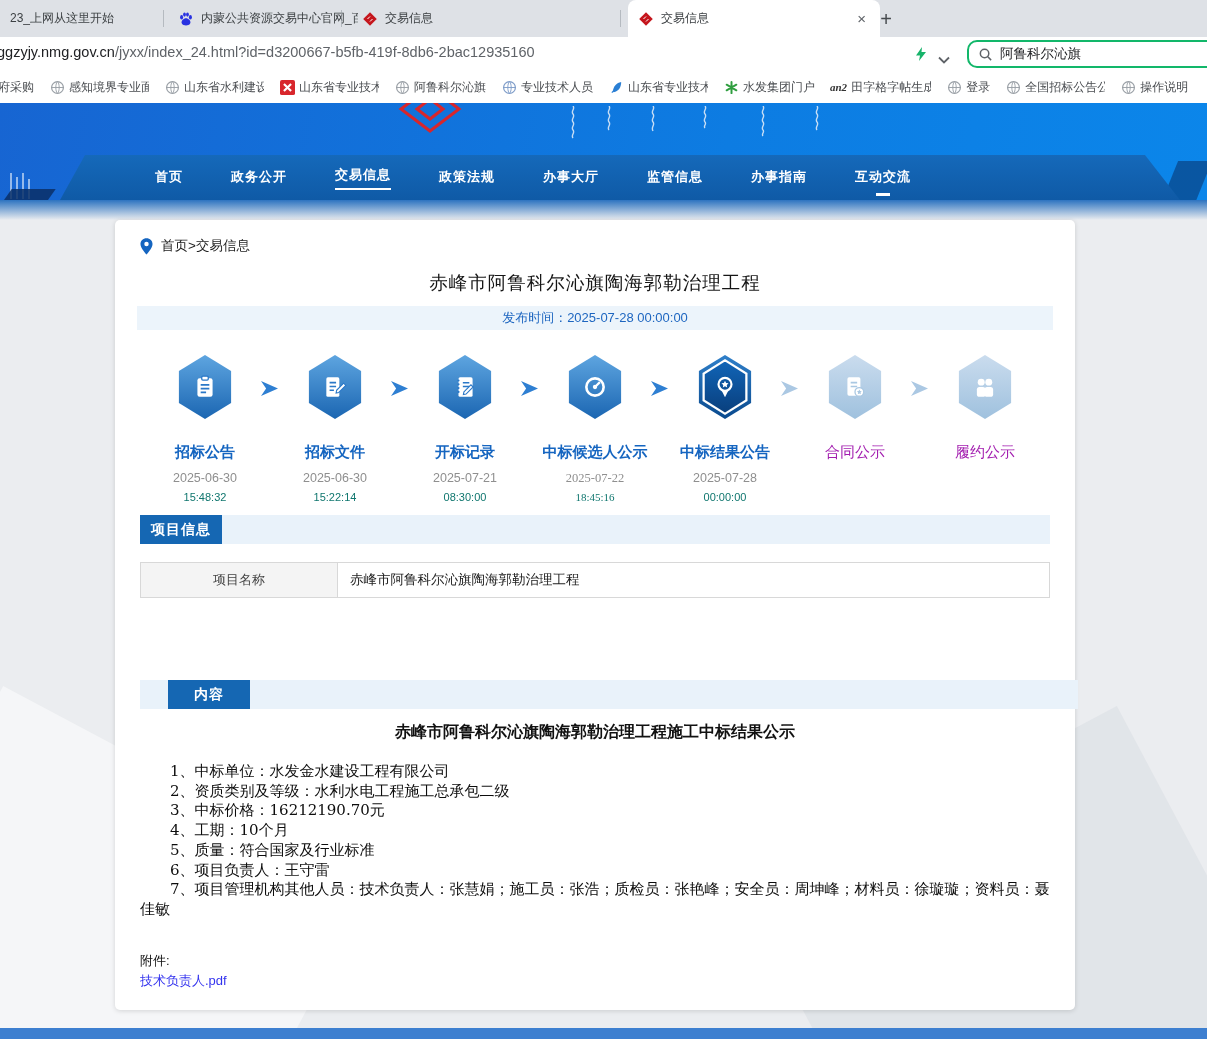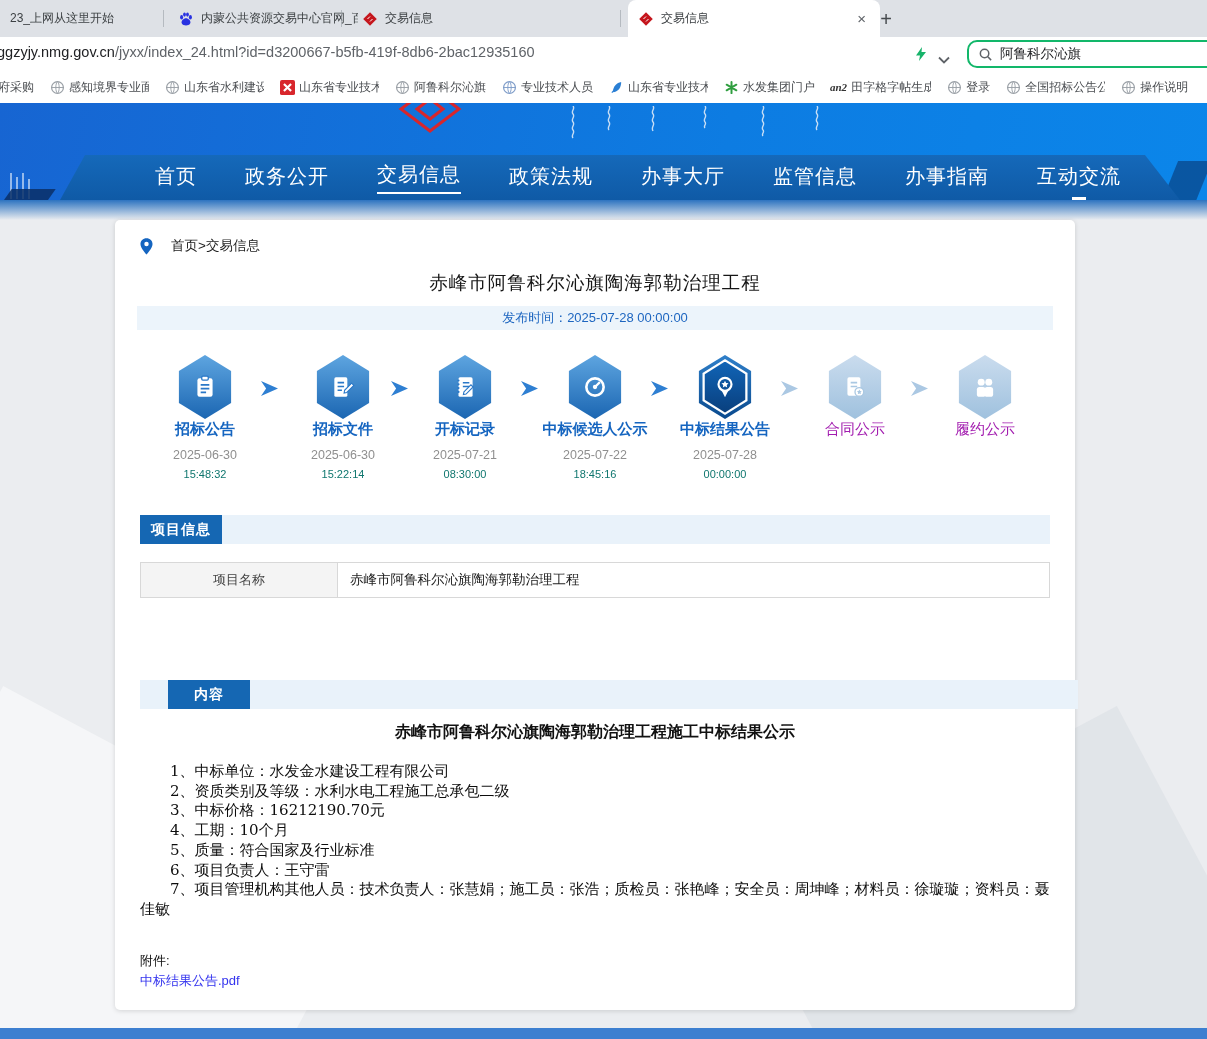--- a/index.html
+++ b/index.html
@@ -30,53 +30,53 @@
   .bm-label{font-size:12px;color:#494c50;white-space:nowrap;overflow:hidden;max-width:80px;}
   .bm.cutl{margin-left:-14px;}
   .bm.short .bm-label{max-width:60px;}
   .an2{font-family:"Liberation Serif",serif;font-style:italic;font-weight:bold;font-size:11px;color:#333;}
 
   
   .siteheader{position:absolute;left:0;top:103px;width:1207px;height:97px;background:linear-gradient(100deg,#1765d2 0%,#0d7ce2 60%,#0b86ea 100%);overflow:hidden;}
   .logo-part{position:absolute;left:393px;top:-18px;}
   .mong{position:absolute;top:3px;opacity:.9;}
   .navbar{position:absolute;left:60px;top:52px;width:1125px;height:45px;background:linear-gradient(180deg,#1569ba,#0f5aa6);clip-path:polygon(25px 0,1085px 0,1120px 100%,0 100%);display:flex;align-items:center;gap:48px;padding-left:95px;box-sizing:border-box;}
-  .nav-item{color:#fff;font-size:20px;font-weight:normal;letter-spacing:1px;white-space:nowrap;padding-bottom:2px;cursor:pointer;}
+  .nav-item{color:#fff;font-size:13px;font-weight:bold;letter-spacing:1px;white-space:nowrap;padding-bottom:2px;cursor:pointer;}
   .nav-item.active{border-bottom:2px solid #fff;padding-bottom:4px;}
   .nav-item.dash{position:relative;}
   .nav-item.dash::after{content:"";position:absolute;left:50%;transform:translateX(-50%);bottom:-8px;width:14px;height:3px;background:#fff;}
   .deco-line{position:absolute;width:2px;background:rgba(255,255,255,.55);}
   .navy-wedge{position:absolute;background:#0a2f66;}
   .fadebar{position:absolute;left:0;top:200px;width:1207px;height:20px;background:linear-gradient(180deg,#2d73c0,rgba(235,237,240,0));}
 
   
   .bgdeco{position:absolute;left:0;top:220px;width:1207px;height:810px;overflow:hidden;}
   .bgpoly{position:absolute;background:rgba(255,255,255,.5);transform:rotate(28deg);}
 
   
   .card{position:absolute;left:115px;top:220px;width:960px;height:790px;background:#fff;border-radius:5px;box-shadow:0 1px 5px rgba(0,0,0,.14);}
-  .crumb{position:absolute;left:25px;top:17px;display:flex;align-items:center;gap:18px;}
+  .crumb{position:absolute;left:25px;top:17px;display:flex;align-items:center;gap:8px;}
   .crumb span{font-size:13.5px;color:#222;}
   .pagetitle{position:absolute;left:0;top:50px;width:100%;text-align:center;font-size:18.5px;color:#151515;letter-spacing:1px;}
   .timebar{position:absolute;left:22px;top:86px;width:916px;height:24px;background:#ecf4fb;text-align:center;line-height:24px;font-size:13px;color:#1e66c0;}
 
   
   .steps{position:absolute;left:25px;top:135px;width:910px;height:150px;}
   .step{position:absolute;top:0;width:130px;display:flex;flex-direction:column;align-items:center;cursor:pointer;}
   .hexclip{clip-path:polygon(50% 0,95% 25%,95% 75%,50% 100%,5% 75%,5% 25%);}
   .hex{width:58px;height:64px;background:linear-gradient(180deg,#5ea5e0,#1b66b2);display:flex;align-items:center;justify-content:center;--det:#2a78c8;}
   .hexring,.hexin{width:100%;height:100%;display:flex;align-items:center;justify-content:center;}
   .step.current .hex{background:linear-gradient(180deg,#2f7fc9,#0a4a8e);}
   .step.current .hexring{width:50px;height:56px;background:#fff;}
   .step.current .hexin{width:45px;height:51px;background:linear-gradient(180deg,#1164b6,#093f7d);}
   .step.pending .hex{background:linear-gradient(180deg,#cadcee,#9fc1de);--det:#aac8e2;}
   .ic{width:26px;height:26px;}
   .ic .det{stroke:var(--det);}
   .ic .detf{fill:var(--det);}
-  .step-label{margin-top:1px;font-size:15px;font-weight:bold;color:#1565c0;white-space:nowrap;}
+  .step-label{margin-top:24px;font-size:15px;font-weight:bold;color:#1565c0;white-space:nowrap;}
   .step.pending .step-label{color:#a21caf;font-weight:normal;}
   .step-date{margin-top:7px;font-size:12.5px;color:#8f8f8f;line-height:19px;}
   .step-time{font-size:11px;color:#0f766e;line-height:19px;}
   .arrow{position:absolute;top:26px;width:17px;height:15px;background:#2e7fd2;clip-path:polygon(0 0,100% 50%,0 100%,30% 50%);}
   .arrow.light{background:#abc8e3;}
 
   
   .badge-row{position:absolute;left:25px;width:910px;height:29px;background:#e9f2fa;display:flex;}
   .badge{width:82px;height:29px;background:#1567b3;color:#fff;font-size:14px;font-weight:bold;display:flex;align-items:center;justify-content:center;letter-spacing:1px;}
   .ptable{position:absolute;left:25px;top:342px;border-collapse:collapse;table-layout:fixed;width:909px;}
@@ -343,21 +343,21 @@
                 </svg>
         </div>
             </div>
           </div>
         <div class="step-label">招标公告</div>
         <div class="step-date">2025-06-30</div>
         <div class="step-time">15:48:32</div>
       </div>
       <div class="arrow" style="left:121px;"></div>
 
-      <div class="step done" style="left:138px;">
+      <div class="step done" style="left:130px;">
         <div class="hex hexclip">
             <div class="hexring hexclip">
               <div class="hexin hexclip">
           <svg class="ic" viewBox="0 0 24 24">
                   <rect x="4" y="3" width="12" height="18" rx="1.5" fill="#fff"></rect>
                   <path class="det" d="M7,8 h6 M7,11.5 h6 M7,15 h4" stroke-width="1.5" fill="none"></path>
                   <path d="M13.5,15 L20,8.5 L22,10.5 L15.5,17 L13,17.5 Z" fill="#fff" class="det" stroke-width="1"></path>
                 </svg>
         </div>
             </div>
@@ -385,21 +385,21 @@
                 </svg>
         </div>
             </div>
           </div>
         <div class="step-label">开标记录</div>
         <div class="step-date">2025-07-21</div>
         <div class="step-time">08:30:00</div>
       </div>
       <div class="arrow" style="left:381px;"></div>
 
-      <div class="step done" style="left:390px;">
+      <div class="step done" style="left:390px;font-family:Liberation Serif, serif;">
         <div class="hex hexclip">
             <div class="hexring hexclip">
               <div class="hexin hexclip">
           <svg class="ic" viewBox="0 0 24 24">
                   <circle cx="12" cy="12" r="8" fill="none" stroke="#fff" stroke-width="2.4"></circle>
                   <circle cx="12" cy="12" r="2" fill="#fff"></circle>
                   <path d="M12,12 L16.5,7.5" stroke="#fff" stroke-width="2" fill="none"></path>
                 </svg>
         </div>
             </div>
@@ -491,17 +491,17 @@
     <div class="cbody">
       <p>1、中标单位：水发金水建设工程有限公司</p>
       <p>2、资质类别及等级：水利水电工程施工总承包二级</p>
       <p>3、中标价格：16212190.70元</p>
       <p>4、工期：10个月</p>
       <p>5、质量：符合国家及行业标准</p>
       <p>6、项目负责人：王守雷</p>
       <p>7、项目管理机构其他人员：技术负责人：张慧娟；施工员：张浩；质检员：张艳峰；安全员：周坤峰；材料员：徐璇璇；资料员：聂佳敏</p>
     </div>
     <div class="attach-label">附件:</div>
-    <a class="attach-link">中标结果公告.pdf</a>
+    <a class="attach-link">技术负责人.pdf</a>
   </div>
 
   <div class="bottombar"></div>
 </div>
 
 </body></html>

